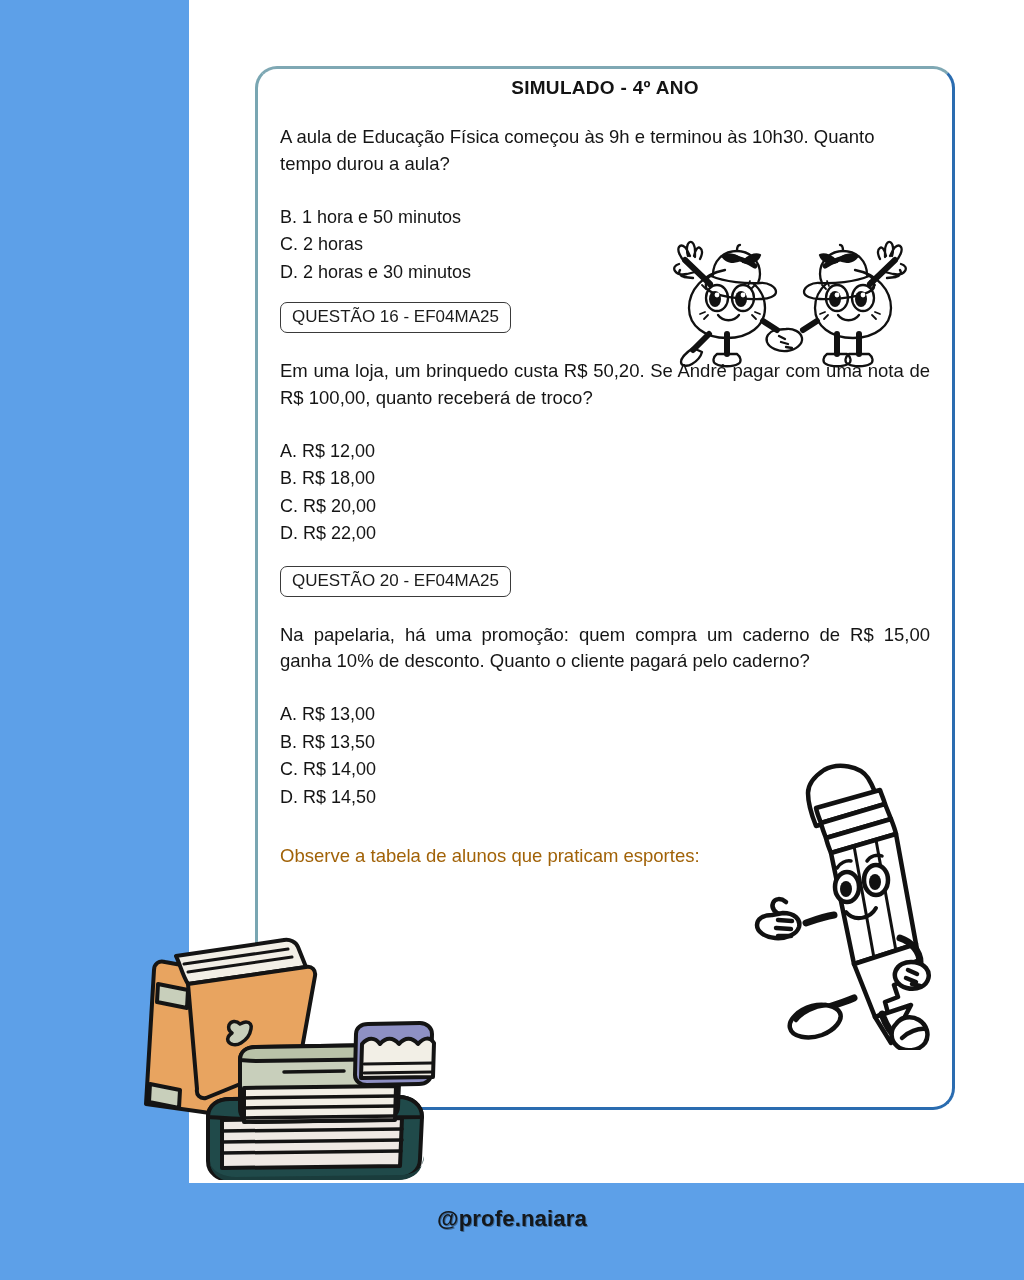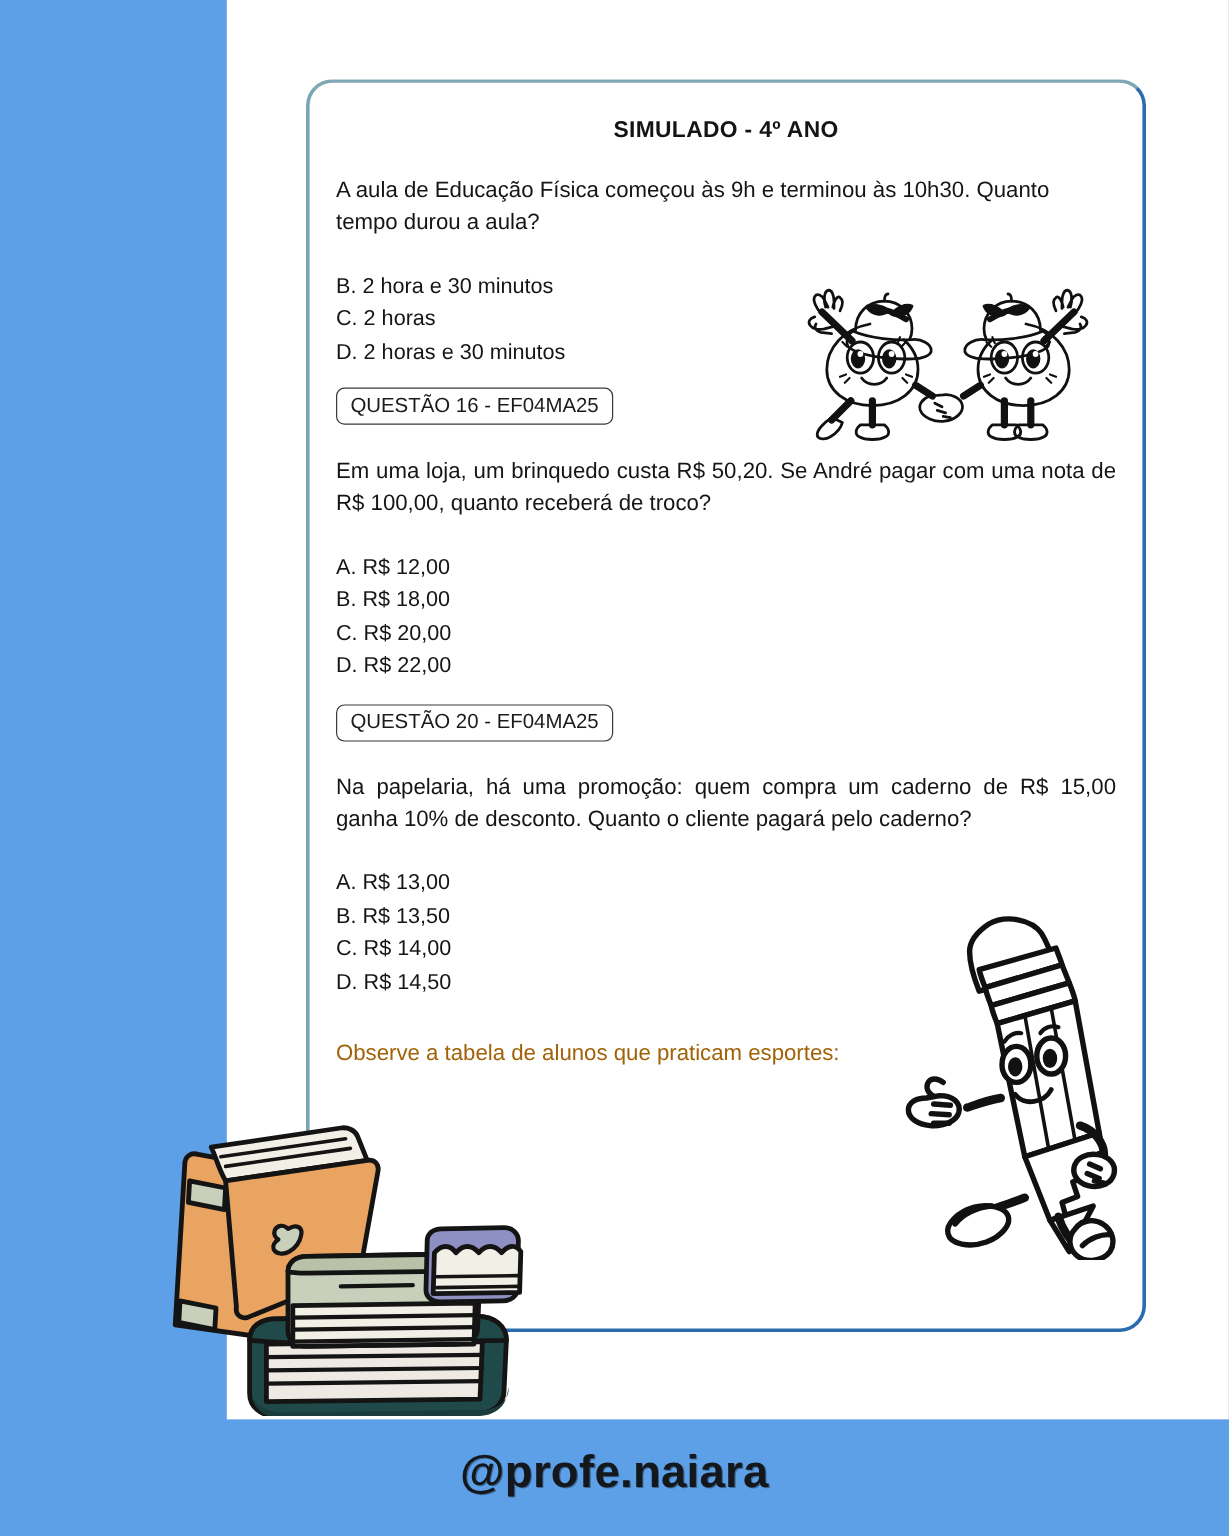--- a/index.html
+++ b/index.html
@@ -36,21 +36,21 @@
     width: 1024px;
     height: 97px;
     background: #5da0e8;
   }
   .footer-handle {
     position: absolute;
     left: 0;
     top: 1206px;
     width: 1024px;
     text-align: center;
-    font-size: 38px;
+    font-size: 22px;
     font-weight: bold;
     color: #14181c;
     letter-spacing: 0.2px;
     text-shadow: 1px 1px 0 rgba(0,0,0,0.35);
   }
 
   
   .card {
     position: absolute;
     left: 255px;
@@ -61,21 +61,21 @@
     border: 3px solid #2a6cb0;
     border-top-color: #7fa8b4;
     border-left-color: #79a6b2;
     border-radius: 22px;
     background: #ffffff;
   }
   .card-inner {
     position: absolute;
     left: 0; top: 0;
     width: 100%;
-    padding: 25px 22px 0 22px;
+    padding: 4px 22px 0 22px;
     box-sizing: border-box;
   }
 
   .sheet-title {
     text-align: center;
     font-size: 19px;
     font-weight: bold;
     color: #141414;
     letter-spacing: 0.3px;
     margin: 4px 0 14px 0;
@@ -154,21 +154,21 @@
   <div class="footer-band"></div>
 
   <div class="card">
     <div class="card-inner">
 
       <div class="sheet-title">SIMULADO - 4º ANO</div>
 
       <div class="block block-15">
         <p class="q-body">A aula de Educação Física começou às 9h e terminou às 10h30. Quanto tempo durou a aula?</p>
         <div class="options">
-          <div class="option">B. 2 hora e 30 minutos</div>
+          <div class="option">B. 1 hora e 50 minutos</div>
           <div class="option">C. 2 horas</div>
           <div class="option">D. 2 horas e 30 minutos</div>
         </div>
       </div>
 
       <div class="block block-16">
         <div class="q-badge">QUESTÃO 16 - EF04MA25</div>
         <p class="q-body justify">Em uma loja, um brinquedo custa R$ 50,20. Se André pagar com uma nota de R$ 100,00, quanto receberá de troco?</p>
         <div class="options">
           <div class="option">A. R$ 12,00</div>

